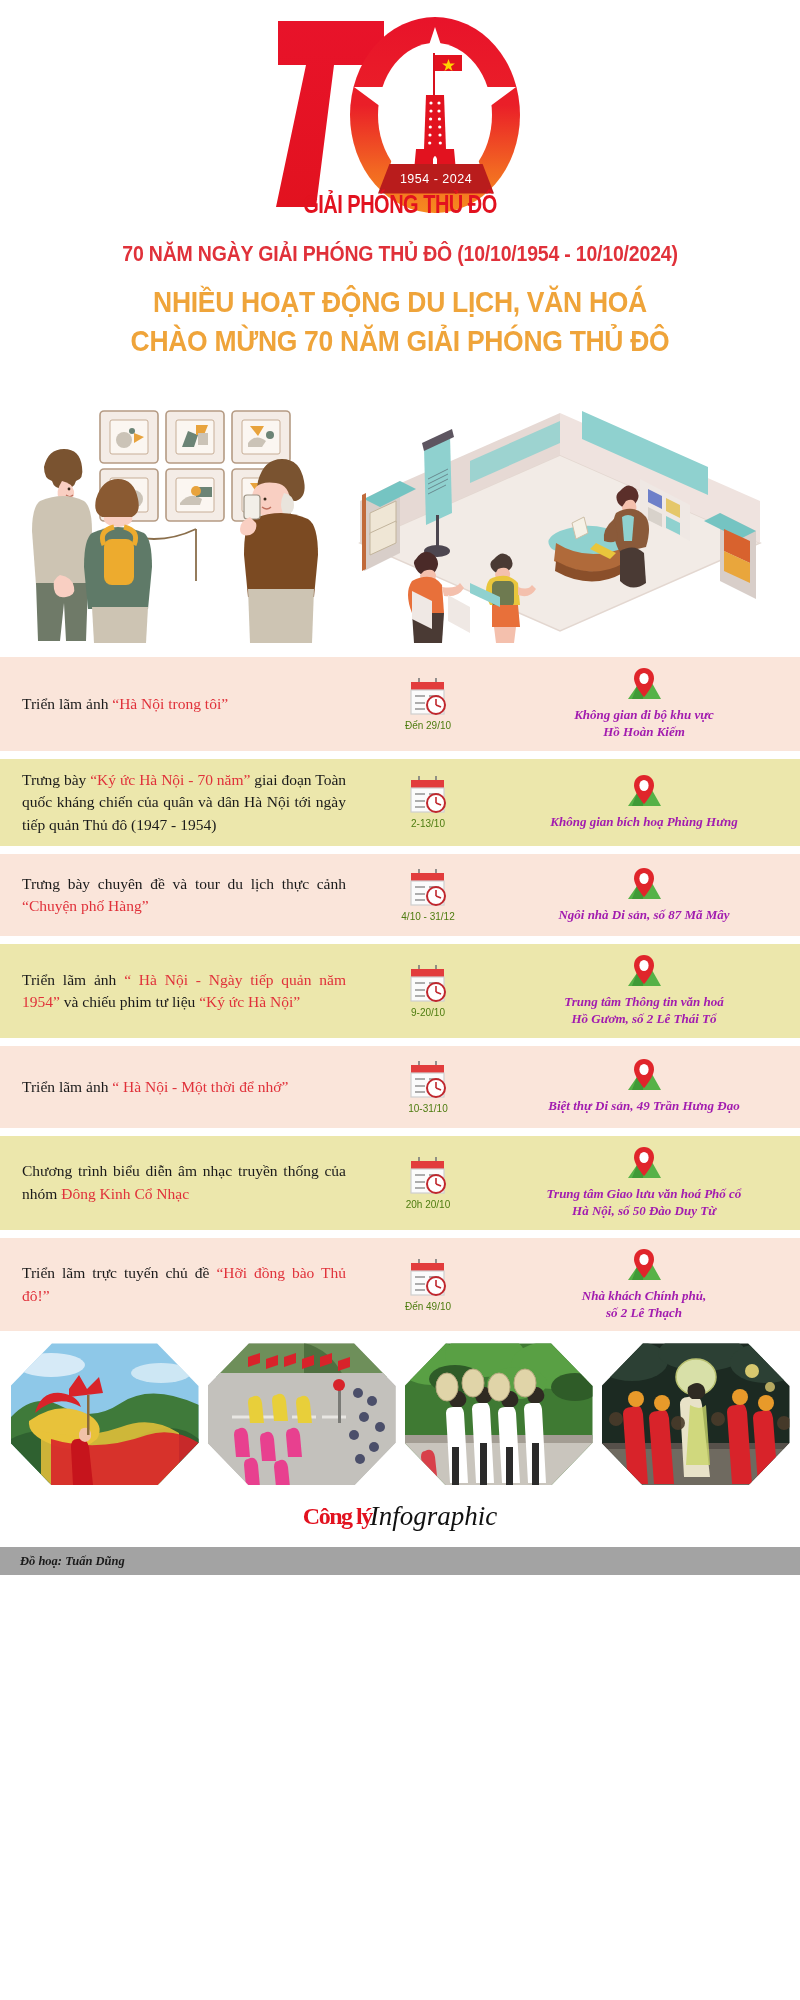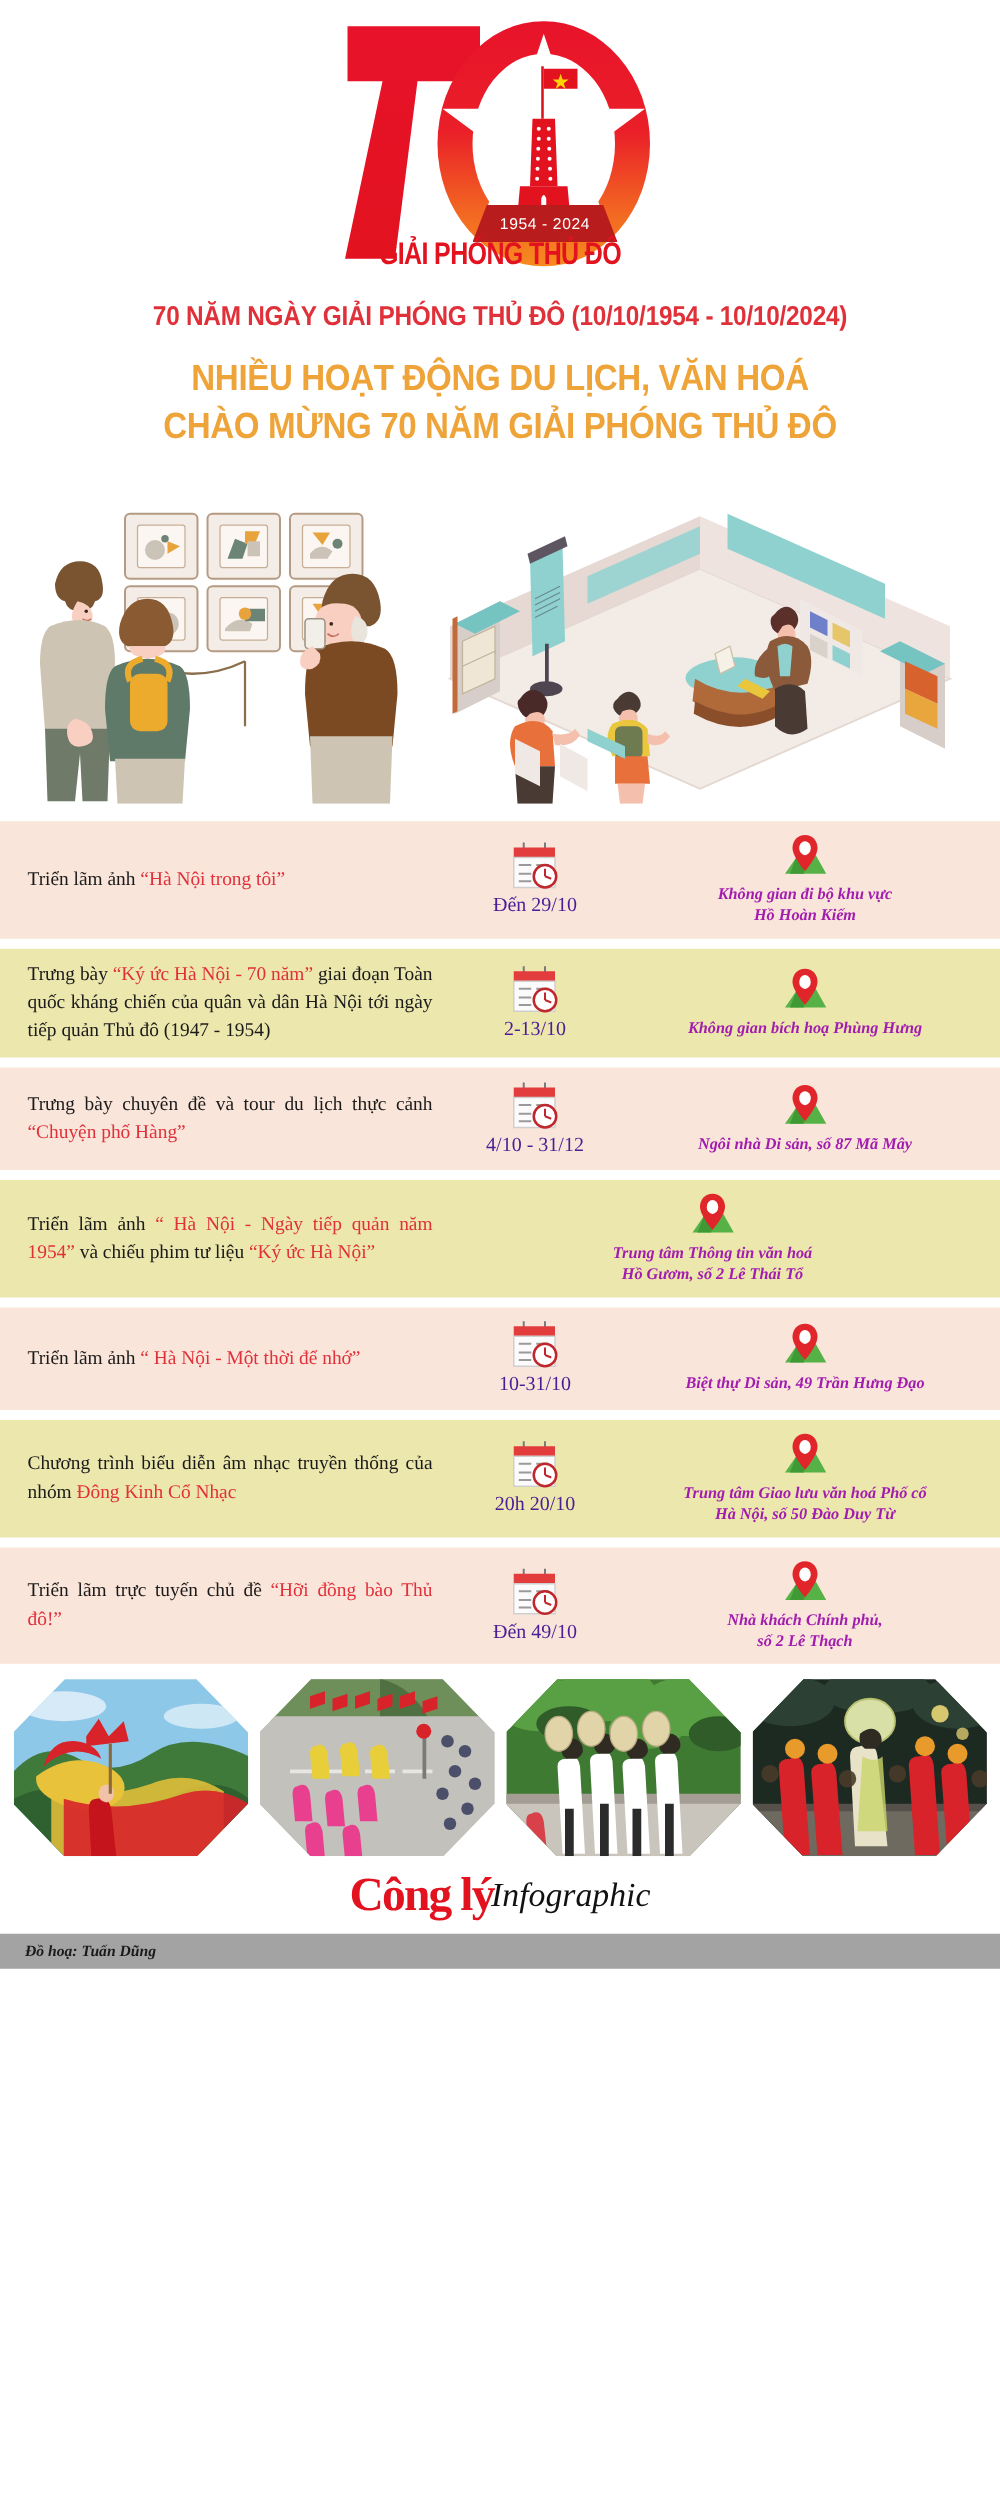--- a/index.html
+++ b/index.html
@@ -115,23 +115,23 @@
     padding-right: 8px;
   }
   .row-title .hl { color: #e0313a; }
 
   .row-date {
     flex: 0 0 148px;
     display: flex; flex-direction: column;
     align-items: center; justify-content: center;
   }
   .row-date .date-text {
-    color: #4c1d95;
-    font-family: Liberation Serif, serif;
-    font-size: 16px;
+    color: #4d7c0f;
+    font-family: Liberation Sans, sans-serif;
+    font-size: 10px;
     margin-top: 3px;
     white-space: nowrap;
   }
 
   .row-place {
     flex: 1;
     display: flex; flex-direction: column;
     align-items: center; justify-content: center;
     text-align: center;
   }
@@ -162,21 +162,21 @@
   
   .footer-logo {
     height: 62px;
     display: flex; align-items: center; justify-content: center;
     gap: 0px;
   }
   .cl-red {
     color: #e2121f;
     font-family: "Liberation Serif", serif;
     font-weight: bold;
-    font-size: 38px;
+    font-size: 24px;
     letter-spacing: -1.5px;
   }
   .cl-info {
     color: #111;
     font-family: "Liberation Serif", serif;
     font-style: italic;
     font-size: 27px;
     margin-left: -2px;
   }
   .credit-bar {
@@ -548,129 +548,148 @@
         <div>Ngôi nhà Di sản, số 87 Mã Mây</div>
         <div></div>
       </div>
     </div>
   </div>
 
   <div class="row yellow">
     <div class="row-title">
       <span>Triển lãm ảnh </span><span class="hl">“ Hà Nội - Ngày tiếp quản năm 1954”</span><span> và chiếu phim tư liệu </span><span class="hl">“Ký ức Hà Nội”</span>
     </div>
-    <div class="row-place">
-      <svg class="pin-icon" viewBox="0 0 40 38">
-        <path d="M4 32 L13 19 L20 25 L28 16 L37 32 Z" fill="#56b247"></path>
-        <path d="M13 19 L20 25 L19 32 L8 32 Z" fill="#3f9a36"></path>
-        <path d="M20 1 c-6 0 -10 4.6 -10 10.4 c0 7 10 18.6 10 18.6 s10 -11.6 10 -18.6 C30 5.6 26 1 20 1 Z" fill="#e0252b"></path>
-        <ellipse cx="20" cy="11.5" rx="4.6" ry="5.6" fill="#ffffff"></ellipse>
-      </svg>
-      <div class="place-text">
-        <div>Trung tâm Thông tin văn hoá</div>
-        <div>Hồ Gươm, số 2 Lê Thái Tổ</div>
-      </div>
-    </div>
-  </div>
-
-  <div class="row pink">
-    <div class="row-title">
-      <span>Triển lãm ảnh </span><span class="hl">“ Hà Nội - Một thời để nhớ”</span><span></span>
-    </div>
     <div class="row-date">
       <svg class="cal-icon" viewBox="0 0 42 40">
         <line x1="12" y1="1" x2="12" y2="7" stroke="#7a7a7a" stroke-width="1.6"></line>
         <line x1="29" y1="1" x2="29" y2="7" stroke="#7a7a7a" stroke-width="1.6"></line>
         <rect x="4" y="5" width="33" height="8" fill="#e23c3c"></rect>
         <rect x="4" y="13" width="33" height="24" fill="#fbfbfb" stroke="#cfcfcf" stroke-width="1.2"></rect>
         <g stroke="#9a9a9a" stroke-width="1.6">
           <line x1="8" y1="19" x2="18" y2="19"></line>
             <line x1="22" y1="19" x2="32" y2="19"></line>
           <line x1="8" y1="26" x2="18" y2="26"></line>
             <line x1="22" y1="26" x2="32" y2="26"></line>
           <line x1="8" y1="32" x2="18" y2="32"></line>
         </g>
         <circle cx="29" cy="28" r="9" fill="#fff" stroke="#c0272d" stroke-width="2"></circle>
         <line x1="29" y1="28" x2="29" y2="22" stroke="#c0272d" stroke-width="1.6"></line>
         <line x1="29" y1="28" x2="34" y2="30" stroke="#c0272d" stroke-width="1.6"></line>
       </svg>
-      <div class="date-text">10-31/10</div>
+      <div class="date-text">9-20/10</div>
     </div>
     <div class="row-place">
       <svg class="pin-icon" viewBox="0 0 40 38">
         <path d="M4 32 L13 19 L20 25 L28 16 L37 32 Z" fill="#56b247"></path>
         <path d="M13 19 L20 25 L19 32 L8 32 Z" fill="#3f9a36"></path>
         <path d="M20 1 c-6 0 -10 4.6 -10 10.4 c0 7 10 18.6 10 18.6 s10 -11.6 10 -18.6 C30 5.6 26 1 20 1 Z" fill="#e0252b"></path>
         <ellipse cx="20" cy="11.5" rx="4.6" ry="5.6" fill="#ffffff"></ellipse>
       </svg>
       <div class="place-text">
-        <div>Biệt thự Di sản, 49 Trần Hưng Đạo</div>
-        <div></div>
+        <div>Trung tâm Thông tin văn hoá</div>
+        <div>Hồ Gươm, số 2 Lê Thái Tổ</div>
       </div>
     </div>
   </div>
 
-  <div class="row yellow">
+  <div class="row pink">
     <div class="row-title">
-      <span>Chương trình biểu diễn âm nhạc truyền thống của nhóm </span><span class="hl">Đông Kinh Cổ Nhạc</span><span></span>
+      <span>Triển lãm ảnh </span><span class="hl">“ Hà Nội - Một thời để nhớ”</span><span></span>
     </div>
     <div class="row-date">
       <svg class="cal-icon" viewBox="0 0 42 40">
         <line x1="12" y1="1" x2="12" y2="7" stroke="#7a7a7a" stroke-width="1.6"></line>
         <line x1="29" y1="1" x2="29" y2="7" stroke="#7a7a7a" stroke-width="1.6"></line>
         <rect x="4" y="5" width="33" height="8" fill="#e23c3c"></rect>
         <rect x="4" y="13" width="33" height="24" fill="#fbfbfb" stroke="#cfcfcf" stroke-width="1.2"></rect>
         <g stroke="#9a9a9a" stroke-width="1.6">
           <line x1="8" y1="19" x2="18" y2="19"></line>
             <line x1="22" y1="19" x2="32" y2="19"></line>
           <line x1="8" y1="26" x2="18" y2="26"></line>
             <line x1="22" y1="26" x2="32" y2="26"></line>
           <line x1="8" y1="32" x2="18" y2="32"></line>
         </g>
         <circle cx="29" cy="28" r="9" fill="#fff" stroke="#c0272d" stroke-width="2"></circle>
         <line x1="29" y1="28" x2="29" y2="22" stroke="#c0272d" stroke-width="1.6"></line>
         <line x1="29" y1="28" x2="34" y2="30" stroke="#c0272d" stroke-width="1.6"></line>
       </svg>
-      <div class="date-text">20h 20/10</div>
+      <div class="date-text">10-31/10</div>
     </div>
     <div class="row-place">
       <svg class="pin-icon" viewBox="0 0 40 38">
         <path d="M4 32 L13 19 L20 25 L28 16 L37 32 Z" fill="#56b247"></path>
         <path d="M13 19 L20 25 L19 32 L8 32 Z" fill="#3f9a36"></path>
         <path d="M20 1 c-6 0 -10 4.6 -10 10.4 c0 7 10 18.6 10 18.6 s10 -11.6 10 -18.6 C30 5.6 26 1 20 1 Z" fill="#e0252b"></path>
         <ellipse cx="20" cy="11.5" rx="4.6" ry="5.6" fill="#ffffff"></ellipse>
       </svg>
       <div class="place-text">
-        <div>Trung tâm Giao lưu văn hoá Phố cổ</div>
-        <div>Hà Nội, số 50 Đào Duy Từ</div>
+        <div>Biệt thự Di sản, 49 Trần Hưng Đạo</div>
+        <div></div>
       </div>
     </div>
   </div>
 
-  <div class="row pink">
+  <div class="row yellow">
     <div class="row-title">
-      <span>Triển lãm trực tuyến chủ đề </span><span class="hl">“Hỡi đồng bào Thủ đô!”</span><span></span>
+      <span>Chương trình biểu diễn âm nhạc truyền thống của nhóm </span><span class="hl">Đông Kinh Cổ Nhạc</span><span></span>
     </div>
     <div class="row-date">
       <svg class="cal-icon" viewBox="0 0 42 40">
         <line x1="12" y1="1" x2="12" y2="7" stroke="#7a7a7a" stroke-width="1.6"></line>
         <line x1="29" y1="1" x2="29" y2="7" stroke="#7a7a7a" stroke-width="1.6"></line>
         <rect x="4" y="5" width="33" height="8" fill="#e23c3c"></rect>
         <rect x="4" y="13" width="33" height="24" fill="#fbfbfb" stroke="#cfcfcf" stroke-width="1.2"></rect>
         <g stroke="#9a9a9a" stroke-width="1.6">
           <line x1="8" y1="19" x2="18" y2="19"></line>
             <line x1="22" y1="19" x2="32" y2="19"></line>
           <line x1="8" y1="26" x2="18" y2="26"></line>
             <line x1="22" y1="26" x2="32" y2="26"></line>
           <line x1="8" y1="32" x2="18" y2="32"></line>
         </g>
         <circle cx="29" cy="28" r="9" fill="#fff" stroke="#c0272d" stroke-width="2"></circle>
         <line x1="29" y1="28" x2="29" y2="22" stroke="#c0272d" stroke-width="1.6"></line>
         <line x1="29" y1="28" x2="34" y2="30" stroke="#c0272d" stroke-width="1.6"></line>
       </svg>
+      <div class="date-text">20h 20/10</div>
+    </div>
+    <div class="row-place">
+      <svg class="pin-icon" viewBox="0 0 40 38">
+        <path d="M4 32 L13 19 L20 25 L28 16 L37 32 Z" fill="#56b247"></path>
+        <path d="M13 19 L20 25 L19 32 L8 32 Z" fill="#3f9a36"></path>
+        <path d="M20 1 c-6 0 -10 4.6 -10 10.4 c0 7 10 18.6 10 18.6 s10 -11.6 10 -18.6 C30 5.6 26 1 20 1 Z" fill="#e0252b"></path>
+        <ellipse cx="20" cy="11.5" rx="4.6" ry="5.6" fill="#ffffff"></ellipse>
+      </svg>
+      <div class="place-text">
+        <div>Trung tâm Giao lưu văn hoá Phố cổ</div>
+        <div>Hà Nội, số 50 Đào Duy Từ</div>
+      </div>
+    </div>
+  </div>
+
+  <div class="row pink">
+    <div class="row-title">
+      <span>Triển lãm trực tuyến chủ đề </span><span class="hl">“Hỡi đồng bào Thủ đô!”</span><span></span>
+    </div>
+    <div class="row-date">
+      <svg class="cal-icon" viewBox="0 0 42 40">
+        <line x1="12" y1="1" x2="12" y2="7" stroke="#7a7a7a" stroke-width="1.6"></line>
+        <line x1="29" y1="1" x2="29" y2="7" stroke="#7a7a7a" stroke-width="1.6"></line>
+        <rect x="4" y="5" width="33" height="8" fill="#e23c3c"></rect>
+        <rect x="4" y="13" width="33" height="24" fill="#fbfbfb" stroke="#cfcfcf" stroke-width="1.2"></rect>
+        <g stroke="#9a9a9a" stroke-width="1.6">
+          <line x1="8" y1="19" x2="18" y2="19"></line>
+            <line x1="22" y1="19" x2="32" y2="19"></line>
+          <line x1="8" y1="26" x2="18" y2="26"></line>
+            <line x1="22" y1="26" x2="32" y2="26"></line>
+          <line x1="8" y1="32" x2="18" y2="32"></line>
+        </g>
+        <circle cx="29" cy="28" r="9" fill="#fff" stroke="#c0272d" stroke-width="2"></circle>
+        <line x1="29" y1="28" x2="29" y2="22" stroke="#c0272d" stroke-width="1.6"></line>
+        <line x1="29" y1="28" x2="34" y2="30" stroke="#c0272d" stroke-width="1.6"></line>
+      </svg>
       <div class="date-text">Đến 49/10</div>
     </div>
     <div class="row-place">
       <svg class="pin-icon" viewBox="0 0 40 38">
         <path d="M4 32 L13 19 L20 25 L28 16 L37 32 Z" fill="#56b247"></path>
         <path d="M13 19 L20 25 L19 32 L8 32 Z" fill="#3f9a36"></path>
         <path d="M20 1 c-6 0 -10 4.6 -10 10.4 c0 7 10 18.6 10 18.6 s10 -11.6 10 -18.6 C30 5.6 26 1 20 1 Z" fill="#e0252b"></path>
         <ellipse cx="20" cy="11.5" rx="4.6" ry="5.6" fill="#ffffff"></ellipse>
       </svg>
       <div class="place-text">

